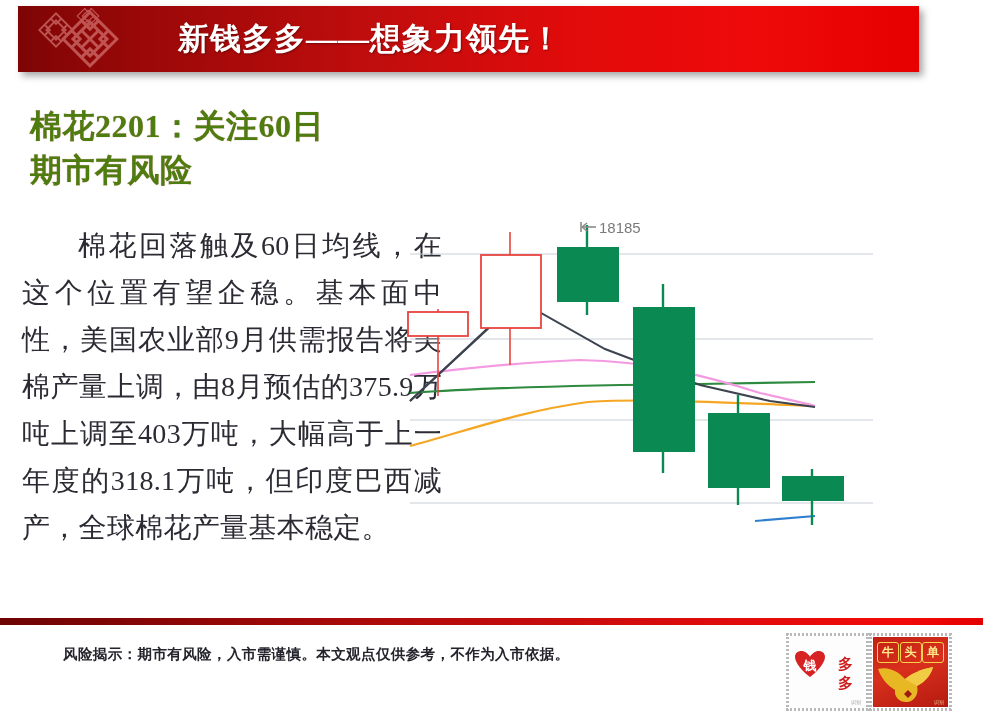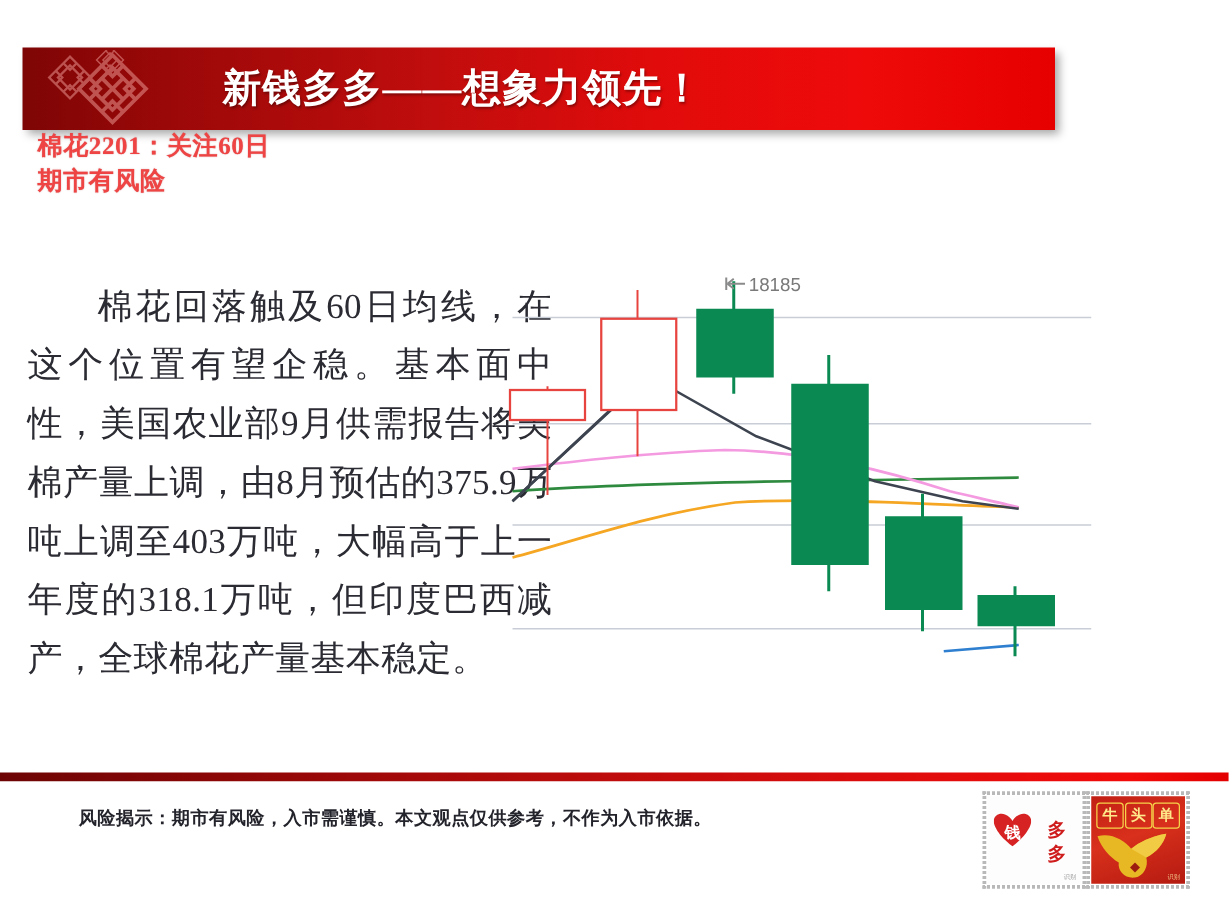--- a/index.html
+++ b/index.html
@@ -7,21 +7,21 @@
     width:983px;height:720px;
     background:#ffffff;
     font-family:"Liberation Serif","DejaVu Serif",serif;
     overflow:hidden;
     position:relative;
   }
   .page{position:absolute;inset:0;background:#fff;}
 
   
   .header-banner{
-    position:absolute;left:18px;top:38px;width:826px;height:66px;
+    position:absolute;left:18px;top:6px;width:901px;height:66px;
     background:linear-gradient(90deg,#7e0505 0%,#9b0808 14%,#c10d0d 40%,#e20b0b 62%,#ef0a0a 82%,#e60000 100%);
     box-shadow:4px 4px 7px rgba(0,0,0,.35);
     overflow:hidden;
   }
   .header-logo{
     position:absolute;left:14px;top:2px;width:120px;height:62px;
     opacity:.65;
   }
   .header-title{
     position:absolute;left:160px;top:0;height:66px;
@@ -31,22 +31,22 @@
     font-weight:700;
     letter-spacing:1px;
     font-family:"Liberation Serif","DejaVu Serif",serif;
     text-shadow:1px 1px 2px rgba(0,0,0,.35);
     white-space:nowrap;
   }
 
   
   .slide-title{
     position:absolute;left:30px;top:104px;width:420px;
-    color:#ef4444;
-    font-size:20px;
+    color:#4d7c0f;
+    font-size:32px;
     line-height:1.38;
     font-weight:700;
     letter-spacing:.5px;
     font-family:"Liberation Serif","DejaVu Serif",serif;
     text-shadow:0 0 1px rgba(166,28,28,.5);
   }
 
   
   .body-text{
     position:absolute;left:22px;top:222px;width:420px;

